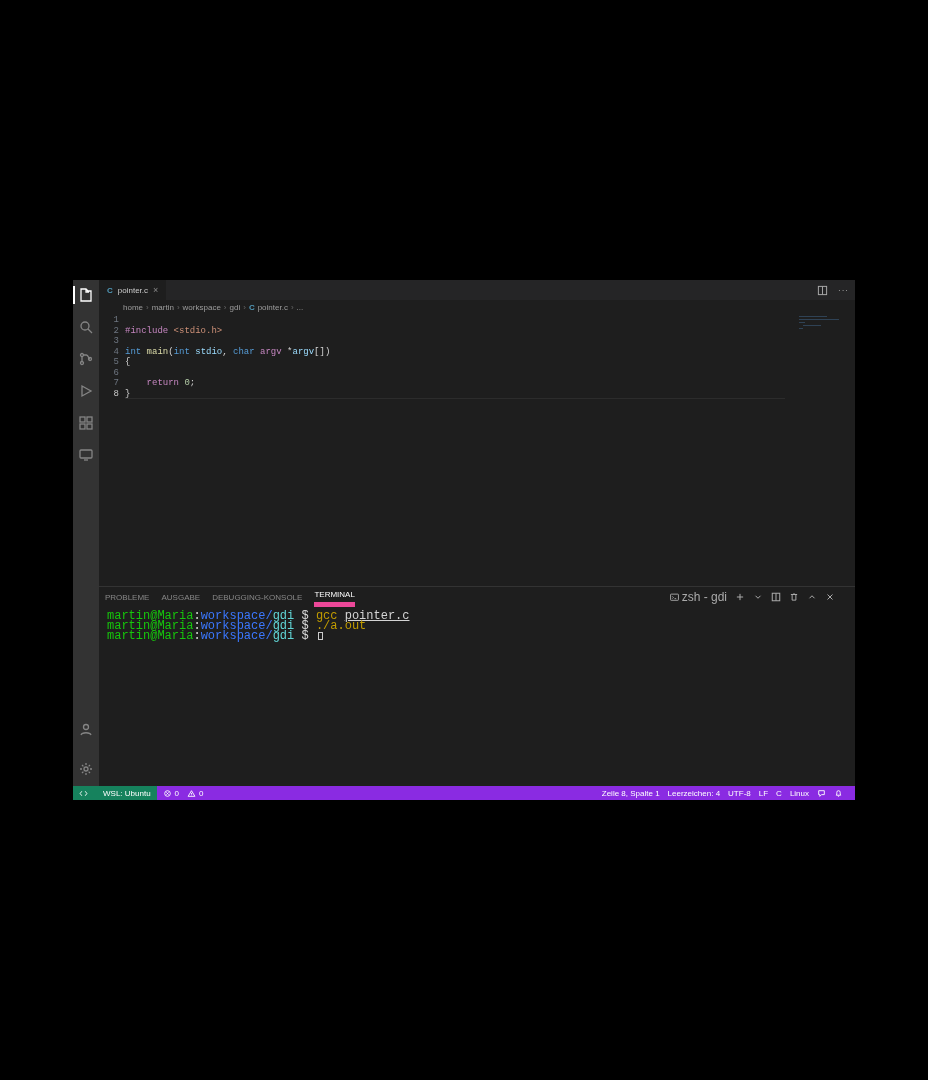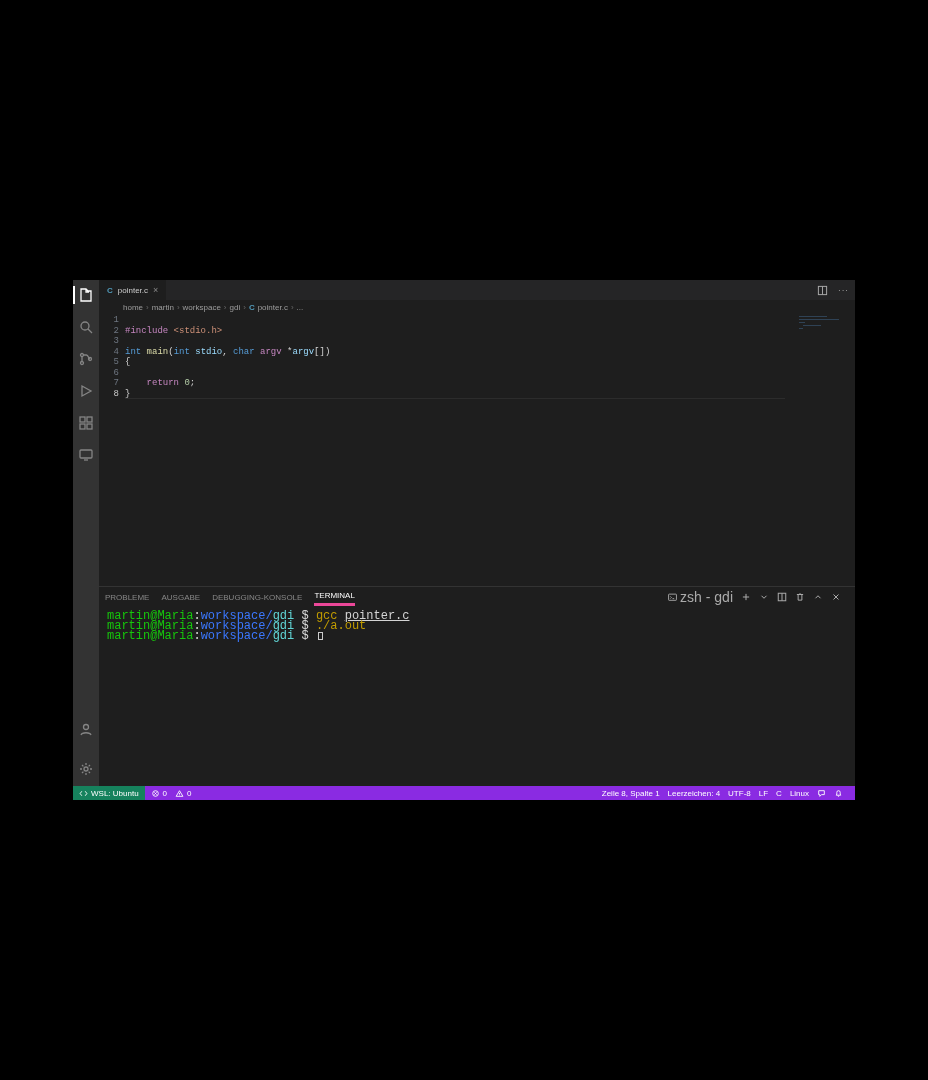--- a/index.html
+++ b/index.html
@@ -133,23 +133,23 @@
   .panel-tabs {
     height: 20px;
     display:flex;
     align-items:center;
     font-size: 8px;
     color:#888;
     padding-left:6px;
     gap:12px;
   }
   .panel-tabs .ptab { cursor:pointer; padding:3px 0;}
-  .panel-tabs .ptab.active { color:#fff; border-bottom:3px solid #ec4899; }
+  .panel-tabs .ptab.active { color:#fff; border-bottom:5px solid #ec4899; }
   .panel-tabs .spacer { flex:1; }
-  .panel-tabs .pactions { display:flex; align-items:center; gap:8px; padding-right:14px; color:#aaa; font-size:14px;}
+  .panel-tabs .pactions { display:flex; align-items:center; gap:8px; padding-right:20px; color:#aaa; font-size:12px;}
   .panel-tabs .pactions svg { width:10px; height:10px; stroke:currentColor; fill:none; stroke-width:1.6; cursor:pointer;}
   .panel-tabs .pactions .termlabel { display:flex; align-items:center; gap:3px;}
   .panel-tabs .pactions .termlabel svg{ width:9px; height:9px;}
 
   .terminal {
     flex:1;
     font-family: Consolas, "Courier New", monospace;
     font-size: 12px;
     line-height: 10px;
     color:#ddd;
@@ -182,21 +182,21 @@
   .statusbar { background:#8e24aa; }
   .statusbar { background:#8a2be2; }
   
   .statusbar { background:#8a2be2; }
   .statusbar .sb-remote {
     background:#16825d;
     height:100%;
     display:flex;
     align-items:center;
     padding:0 6px;
-    gap:3px;
+    gap:15px;
     margin-left:-4px;
     margin-right:6px;
     cursor:pointer;
   }
   .statusbar .sb-item { margin-right:8px; display:flex; align-items:center; gap:3px; cursor:pointer;}
   .statusbar .spacer { flex:1; }
   .statusbar svg { width:9px; height:9px; stroke:currentColor; fill:none; stroke-width:1.6;}
 </style>
 </head>
 <body>

